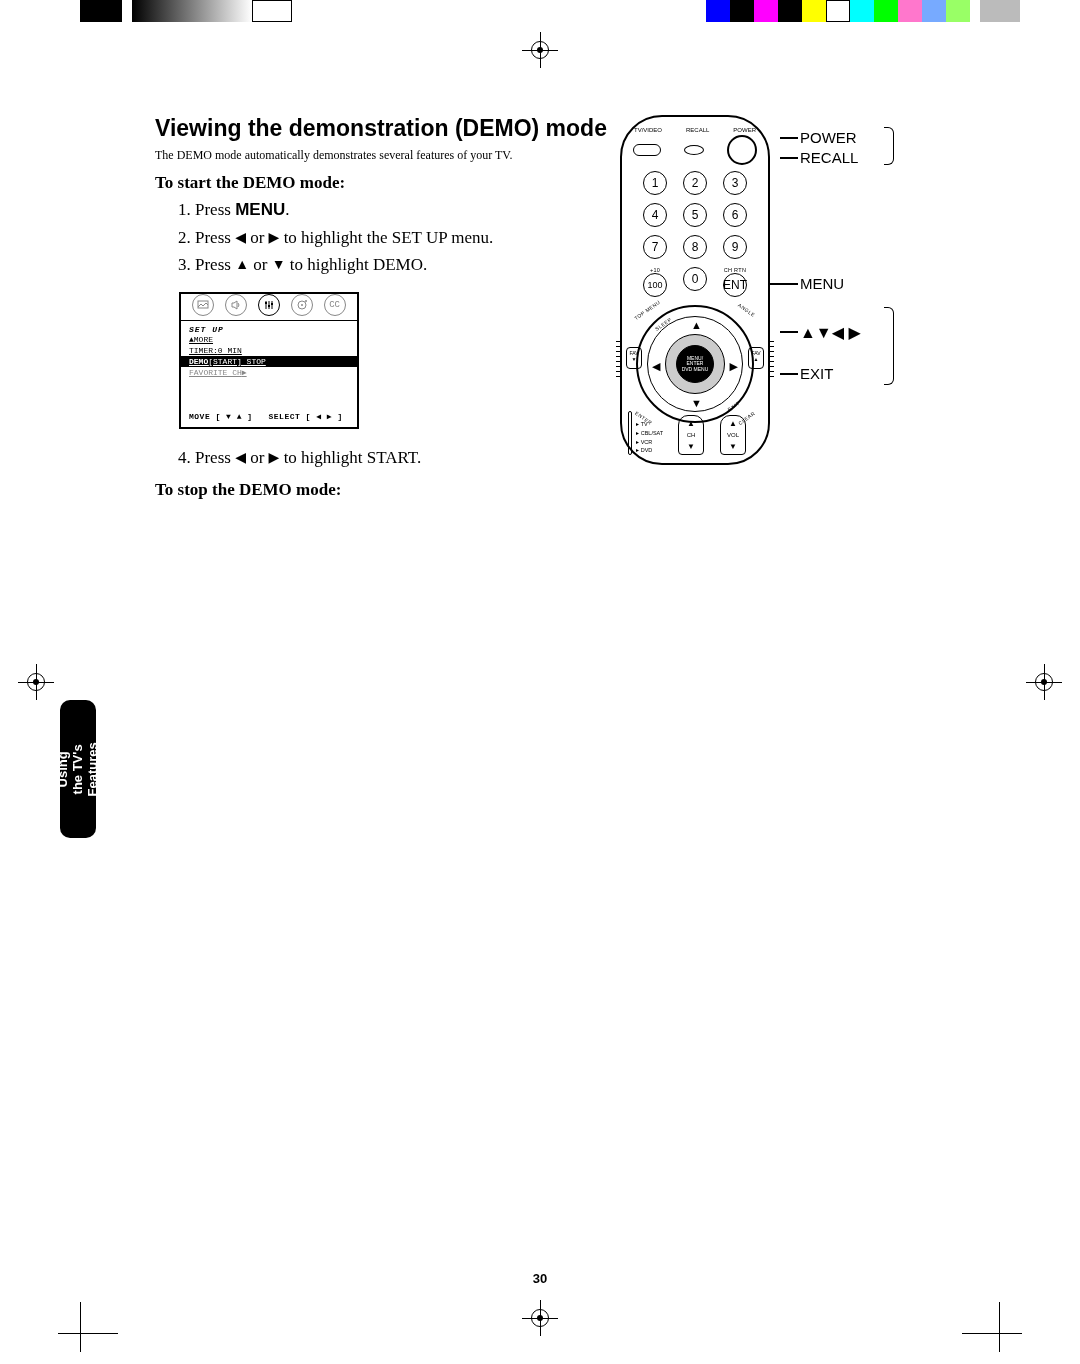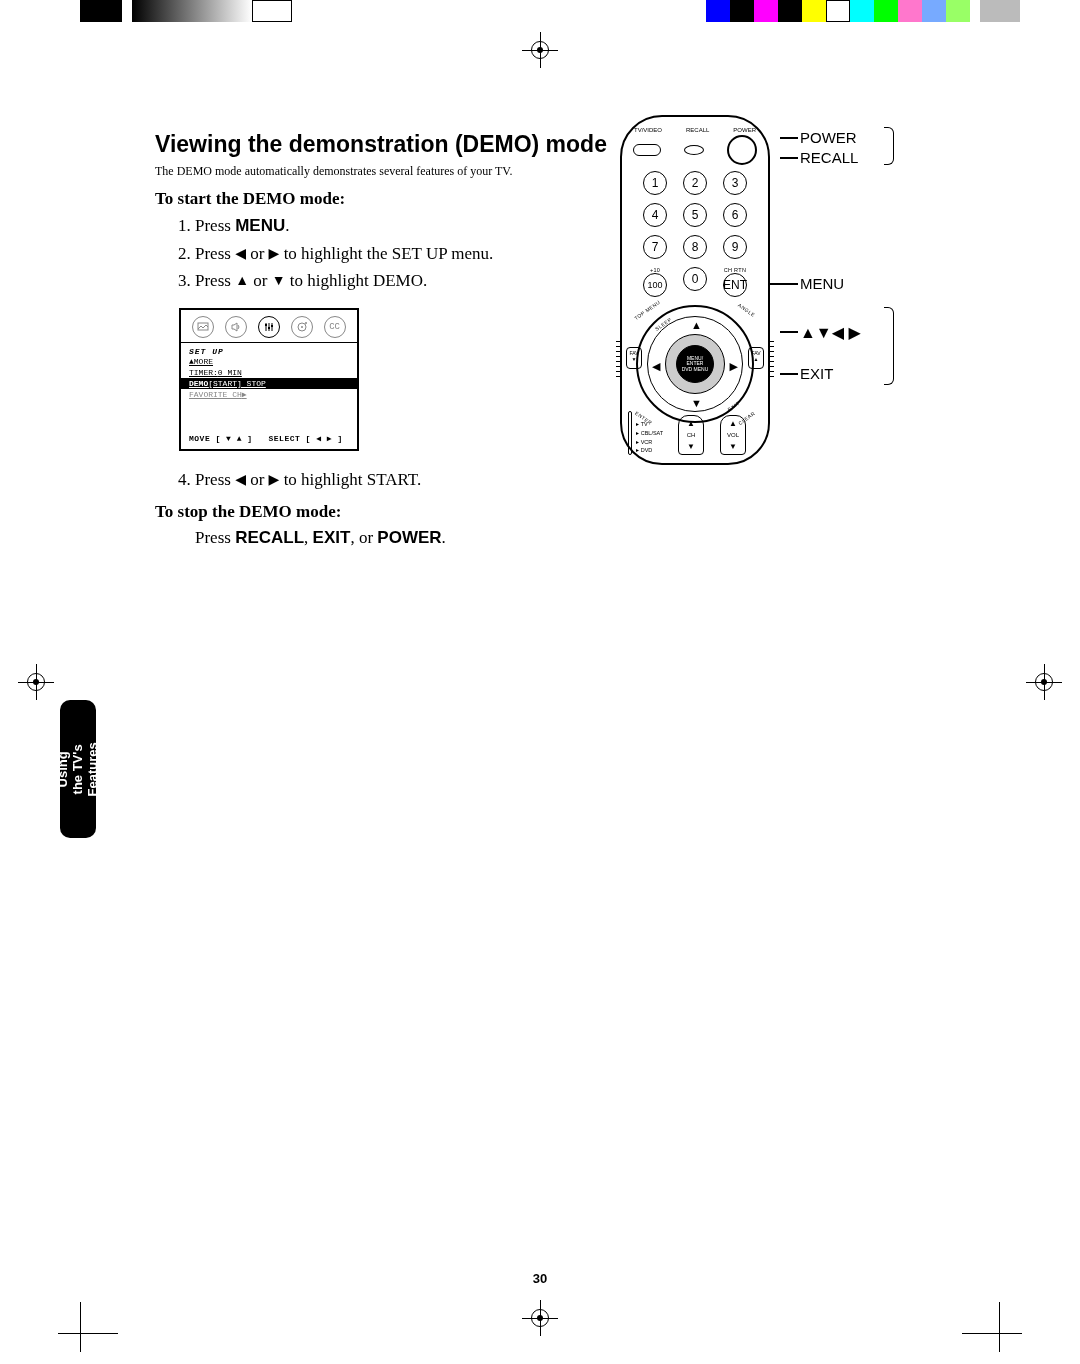--- a/index.html
+++ b/index.html
@@ -48,21 +48,21 @@
   .reg-target .dot { width:6px;height:6px;background:#000;border-radius:50%;position:absolute;}
 
   .crop-mark {
     position:absolute; background:#000;
   }
 
   
   .page {
     position: absolute;
     left: 155px;
-    top: 131px;
+    top: 115px;
     width: 730px;
   }
   .h1 {
     font-family: Arial, Helvetica, sans-serif;
     font-weight: bold;
     font-size: 23px;
     color: #000;
     margin-bottom: 6px;
   }
   .body-text {
@@ -93,21 +93,21 @@
     margin: 14px 0 16px 24px;
     width: 180px;
     border: 2px solid #000;
     background:#fff;
     font-family: 'Courier New', monospace;
     font-size: 8px;
     color:#000;
   }
   .osd-top {
     display:flex; justify-content: space-around;
-    padding: 6px 6px 4px 6px;
+    padding: 0 6px 4px 6px;
     border-bottom: 1px solid #000;
   }
   .osd-ico {
     width:22px;height:22px;border:1.5px solid #888;border-radius:50%;
     display:flex;align-items:center;justify-content:center;font-size:9px;color:#888;
   }
   .osd-ico.sel { border-color:#000; color:#000;}
   .osd-body { padding:4px 8px 2px 8px;}
   .osd-title { font-style: italic; font-weight: bold; letter-spacing:1px;}
   .osd-row { display:flex; justify-content:flex-start; padding:1px 0;text-decoration:underline;}
@@ -349,23 +349,20 @@
     </div>
   </div>
 
   <ol class="steps" start="4">
     <li>
       <span>Press </span><span class="arrow">◀</span><span> or </span><span class="arrow">▶</span><span> to highlight START.</span>
     </li>
   </ol>
 
   <div class="bold-sub" style="margin-top:10px">To stop the DEMO mode:</div>
-  <div class="indent">
-    <span>Press  </span><span class="bolded">RECALL</span><span>, </span><span class="bolded">EXIT</span><span>, or </span><span class="bolded">POWER</span><span>.</span>
-  </div>
 
 </div>
 
 <div class="remote-fig">
   <div class="remote">
     <div class="top-labels">
       <span>TV/VIDEO</span>
       <span>RECALL</span>
       <span>POWER</span>
     </div>

